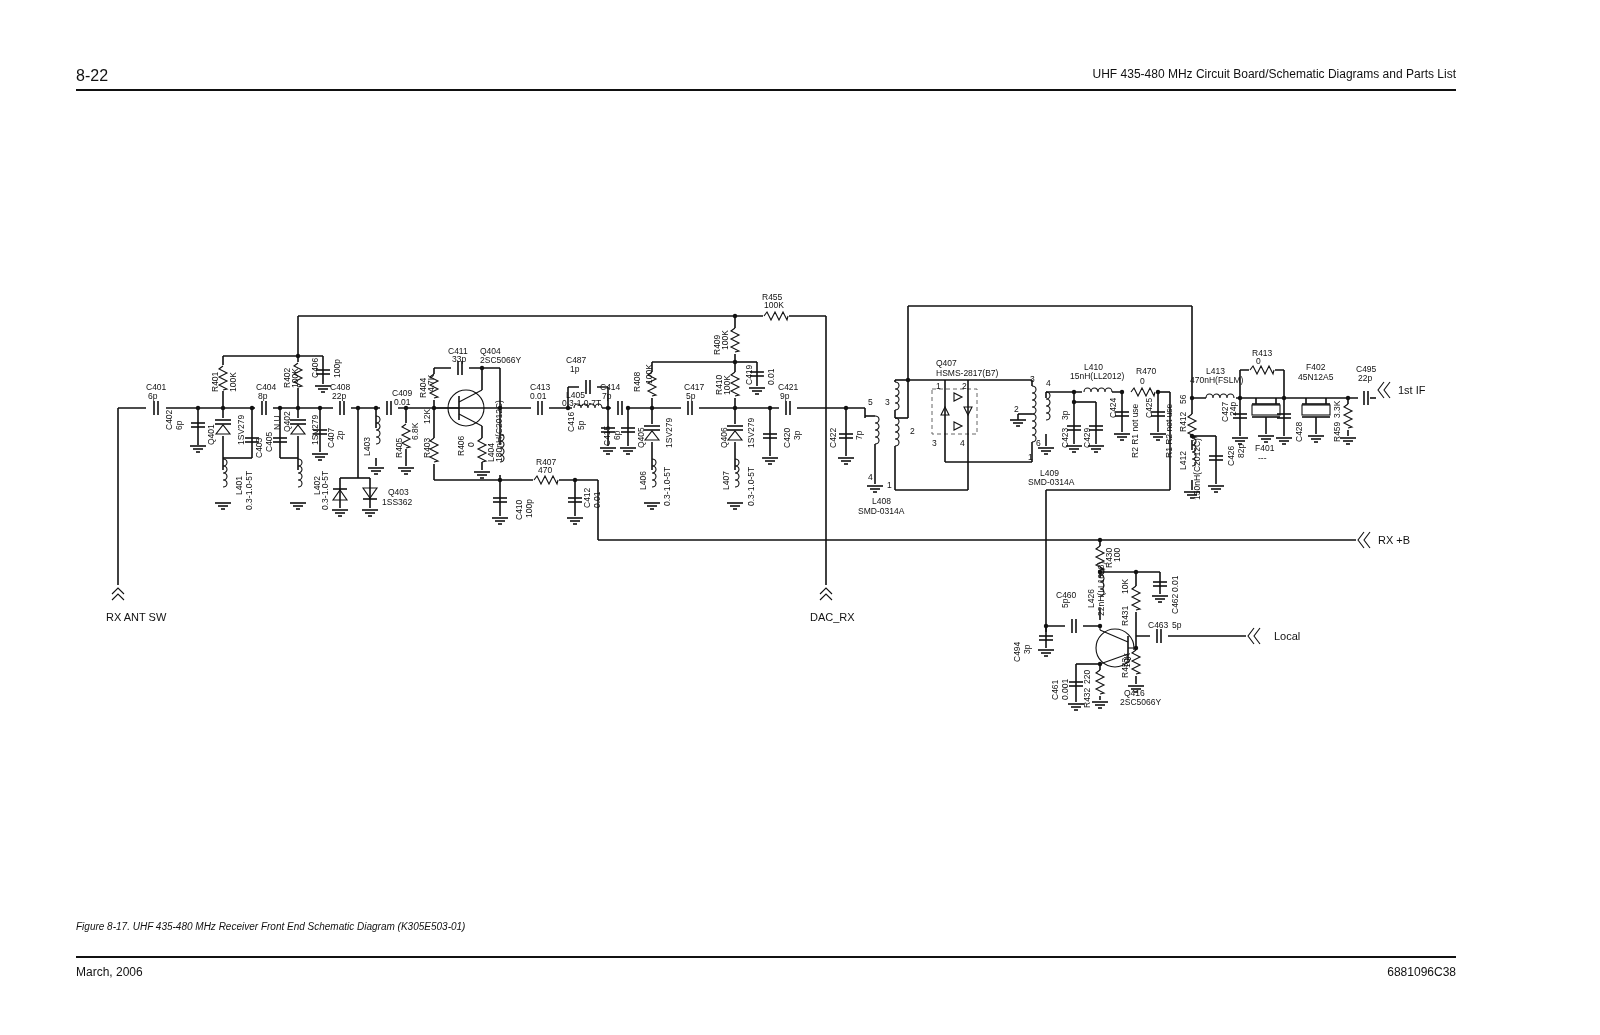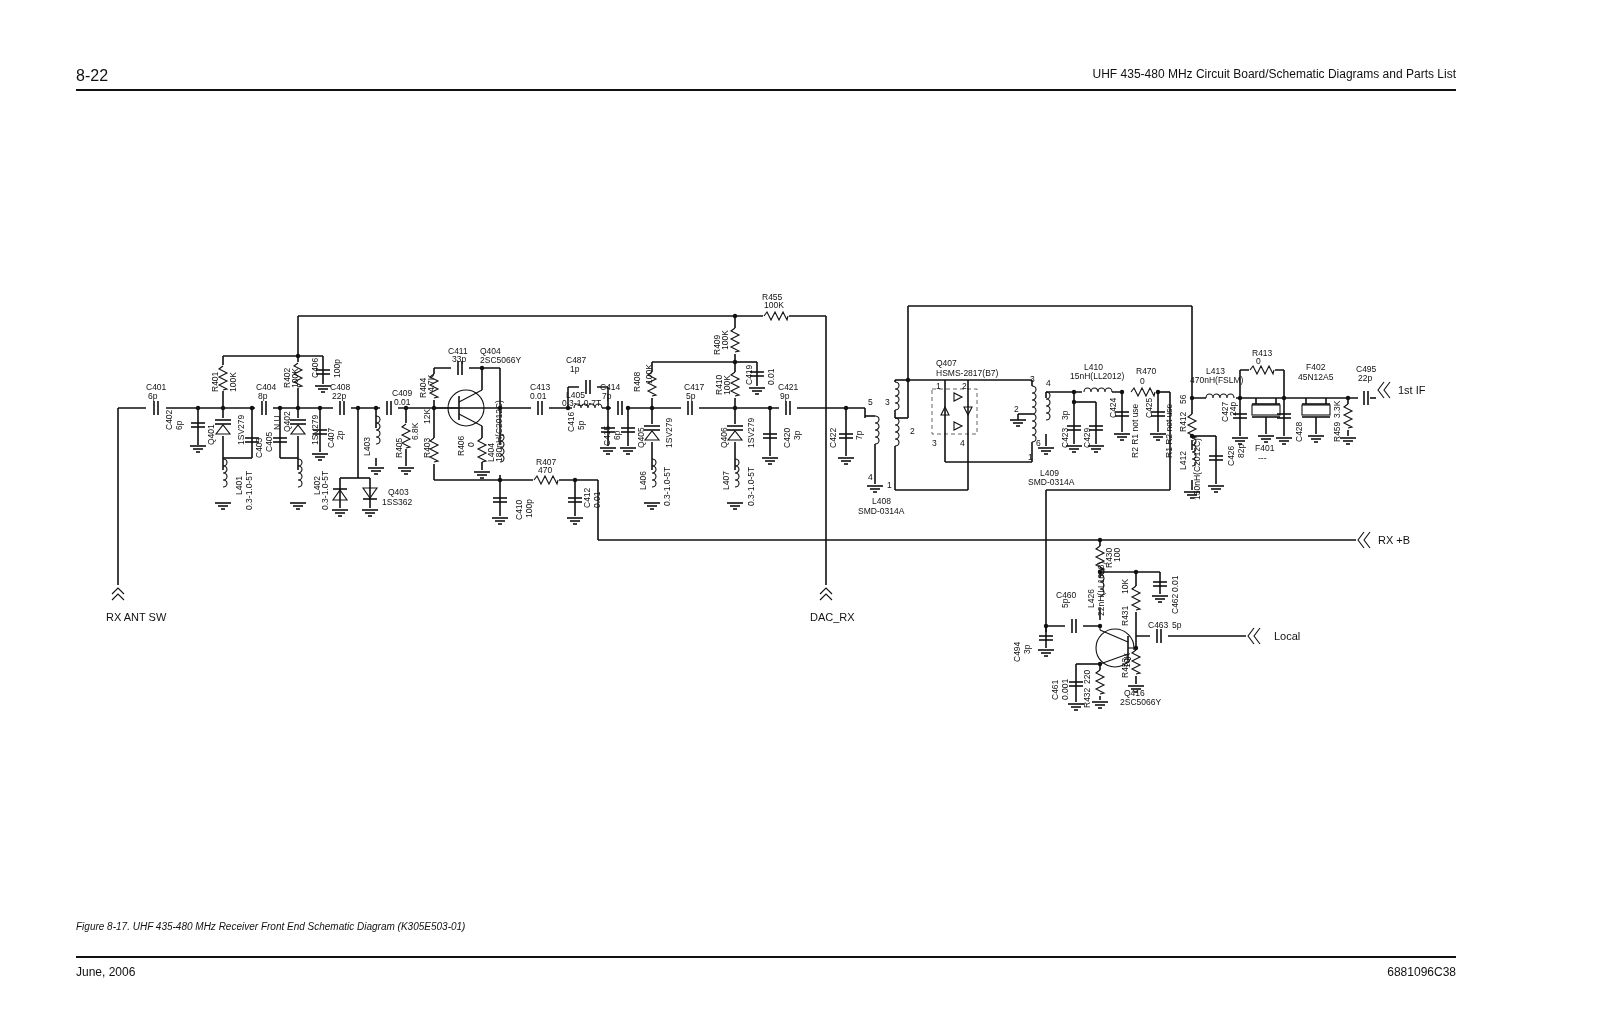--- a/index.html
+++ b/index.html
@@ -636,14 +636,14 @@
     <circle class="dot" cx="1136" cy="572" r="2.2"></circle>
       <circle class="dot" cx="1046" cy="626" r="2.2"></circle>
     <circle class="dot" cx="1100" cy="626" r="2.2"></circle>
       <circle class="dot" cx="1136" cy="648" r="2.2"></circle>
     <circle class="dot" cx="1100" cy="664" r="2.2"></circle>
   </g>
 </svg>
 
 <div class="caption">Figure 8-17. UHF 435-480 MHz Receiver Front End Schematic Diagram (K305E503-01)</div>
 <div class="rule bot"></div>
-<div class="ftr-left">June, 2006</div>
+<div class="ftr-left">March, 2006</div>
 <div class="ftr-right">6881096C38</div>
 
 </body></html>

